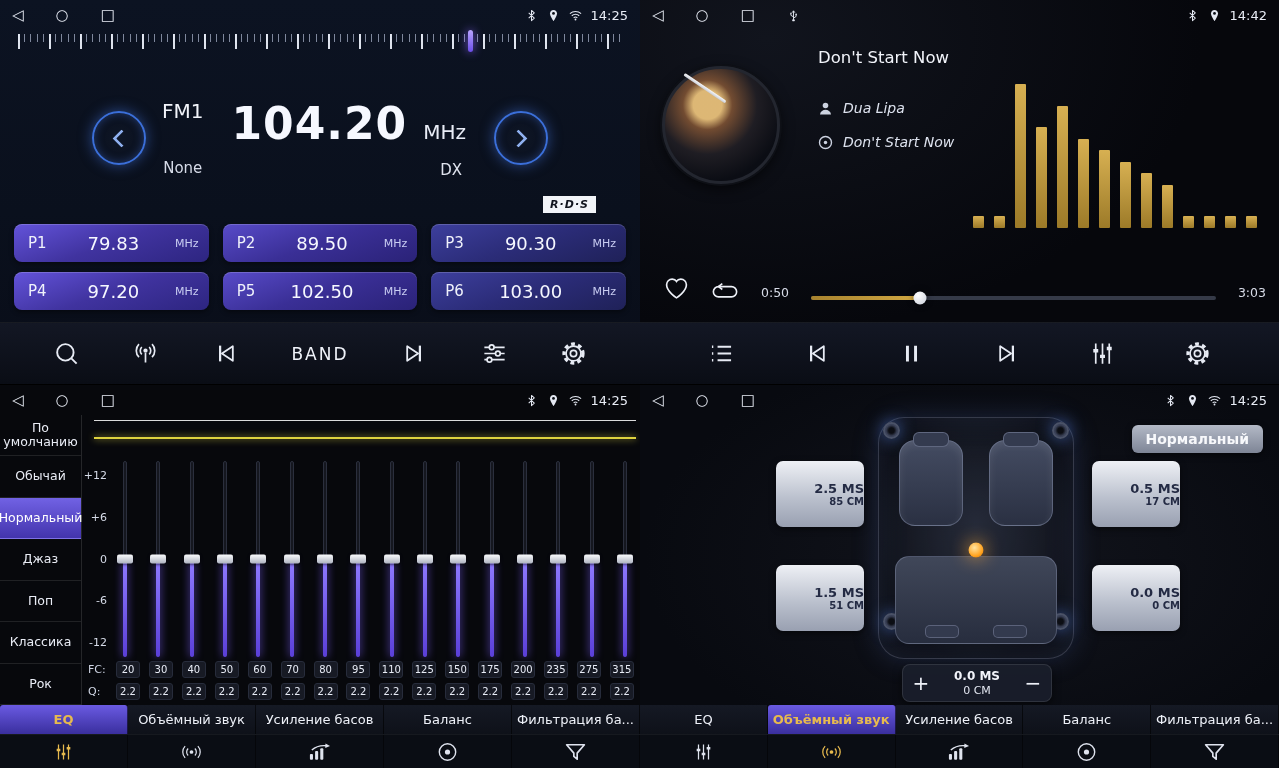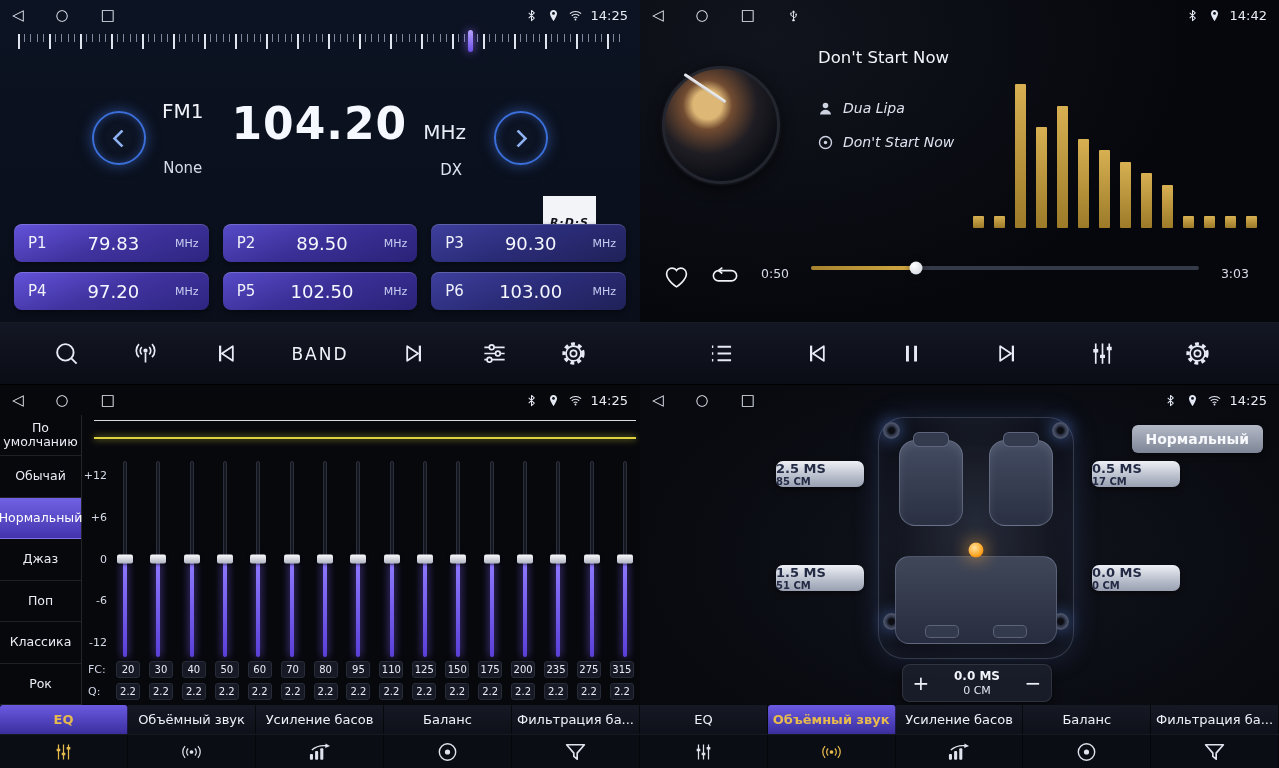--- a/index.html
+++ b/index.html
@@ -51,21 +51,21 @@
   .left-group{display:flex;align-items:center;gap:16px;}
   .fm-col{display:flex;flex-direction:column;align-items:center;gap:36px;}
   .band-name{font-size:20px;color:#f2f4fa;}
   .signal{font-size:15px;color:#d6dbe8;}
   .freq-col{display:flex;flex-direction:column;align-items:center;}
   .freq-row{display:flex;align-items:baseline;gap:16px;}
   .freq-big{font-size:44px;font-weight:bold;color:#f6f8ff;letter-spacing:1px;}
   .freq-unit{font-size:20px;color:#e8ecf6;}
   .dx{align-self:flex-end;margin:12px 4px 0 0;font-size:15px;color:#dfe3ee;}
   .rds-badge{position:absolute;top:196px;right:44px;background:#f2f4f8;color:#10131c;
-    font-size:11px;font-weight:bold;font-style:italic;padding:20px 7px;border-radius:0;letter-spacing:1px;}
+    font-size:11px;font-weight:bold;font-style:italic;padding:2px 7px;border-radius:0;letter-spacing:1px;}
   .presets{position:absolute;top:224px;left:14px;right:14px;display:grid;
     grid-template-columns:repeat(3,1fr);gap:10px 14px;}
   button{background:none;border:none;padding:0;font:inherit;color:inherit;cursor:pointer;}
   .preset{height:38px;border-radius:8px;display:flex;align-items:center;padding:0 10px 0 14px;
     background:linear-gradient(160deg,#6353da,#40339f 50%,#2d2580);
     box-shadow:inset 0 1px 0 rgba(255,255,255,.18),0 2px 5px rgba(0,0,0,.45);}
   .preset:nth-child(3n+2){background:linear-gradient(160deg,#584bc9,#3a2f96 50%,#2a2277);}
   .preset:nth-child(3n){background:linear-gradient(160deg,#3d3f9d,#2b2c78 50%,#1f2158);}
   .p-label{font-size:15px;color:#f0f2fb;width:30px;text-align:left;}
   .p-freq{flex:1;text-align:center;font-size:18px;color:#f6f8ff;}
@@ -78,22 +78,22 @@
     border:3px solid #23262f;box-shadow:0 0 0 2px #0e1016,0 4px 14px rgba(0,0,0,.7);}
   .album::after{content:"";position:absolute;left:20px;top:4px;width:50px;height:3px;border-radius:2px;
     background:linear-gradient(#f5f6f8,#c9ccd4);transform:rotate(34deg);transform-origin:left top;}
   .p-title{position:absolute;left:178px;top:48px;font-size:16.5px;color:#f2f4fa;}
   .p-row{position:absolute;left:178px;display:flex;align-items:center;gap:10px;font-size:14px;color:#dde2ee;font-style:italic;}
   .p-artist{top:100px;} .p-album{top:134px;}
   .micon{width:15px;height:15px;color:#ccd2e0;display:block;}
   .spectrum{position:absolute;right:22px;top:84px;width:284px;height:144px;display:flex;
     align-items:flex-end;justify-content:space-between;}
   .spec-bar{width:11px;border-radius:1px;background:linear-gradient(180deg,#d7b052,#9c7a28);}
-  .progress-row{position:absolute;left:24px;right:30px;top:266px;height:34px;display:flex;
-    align-items:flex-start;gap:22px;}
+  .progress-row{position:absolute;left:24px;right:13px;top:266px;height:34px;display:flex;
+    align-items:flex-end;gap:22px;}
   .hicon{color:#eef1f8;cursor:pointer;display:flex;}
   .hicon svg{width:25px;height:23px;display:block;}
   .ricon svg{width:28px;height:18px;display:block;}
   .ptime{font-size:12.5px;color:#d8dce8;}
   .ptrack{flex:1;position:relative;height:4px;background:#353a48;border-radius:2px;cursor:pointer;}
   .pfill{position:absolute;left:0;top:0;bottom:0;background:linear-gradient(90deg,#a8832f,#d2a943);border-radius:2px;}
   .pknob{position:absolute;top:50%;transform:translate(-50%,-50%);width:13px;height:13px;border-radius:50%;
     background:radial-gradient(circle at 35% 30%,#ffffff,#c9ced9);box-shadow:0 0 6px rgba(0,0,0,.6);}
 
   
@@ -163,21 +163,21 @@
     border-radius:5px;background:#333a4e;border:1px solid rgba(165,175,205,.35);}
   .bench::before{left:18%;} .bench::after{right:18%;}
   .spk{position:absolute;width:17px;height:17px;border-radius:50%;
     background:radial-gradient(circle,#0c0e14 30%,#3c435a 62%,#13161f);border:2px solid #4a5268;
     box-shadow:0 0 16px rgba(95,145,255,.6);}
   .spk.fl{left:4px;top:4px;} .spk.fr{right:4px;top:4px;}
   .spk.rl{left:4px;bottom:28px;} .spk.rr{right:4px;bottom:28px;}
   .center-dot{position:absolute;left:50%;top:55%;transform:translate(-50%,-50%);width:15px;height:15px;
     border-radius:50%;background:radial-gradient(circle at 40% 35%,#ffe3a0,#ffa21e 62%,#c96a00);
     box-shadow:0 0 18px rgba(255,172,60,.95);}
-  .delay-chip{position:absolute;width:88px;padding:0 0;text-align:left;border-radius:7px;
+  .delay-chip{position:absolute;width:88px;padding:20px 0;text-align:right;border-radius:7px;
     background:linear-gradient(180deg,#eef0f5,#b9bfcc 58%,#99a0b1);color:#242b44;
     box-shadow:0 2px 6px rgba(0,0,0,.55);}
   .dc-ms{font-size:13px;font-weight:bold;}
   .dc-cm{font-size:10px;font-weight:bold;}
   .chip-fl{left:136px;top:76px;} .chip-fr{left:452px;top:76px;}
   .chip-rl{left:136px;top:180px;} .chip-rr{left:452px;top:180px;}
   .adjust{position:absolute;left:262px;top:279px;width:150px;height:38px;border-radius:8px;
     background:rgba(26,30,42,.94);border:1px solid rgba(255,255,255,.1);display:flex;align-items:center;
     box-shadow:0 3px 9px rgba(0,0,0,.55);}
   .adj-btn{width:36px;height:100%;display:flex;align-items:center;justify-content:center;

